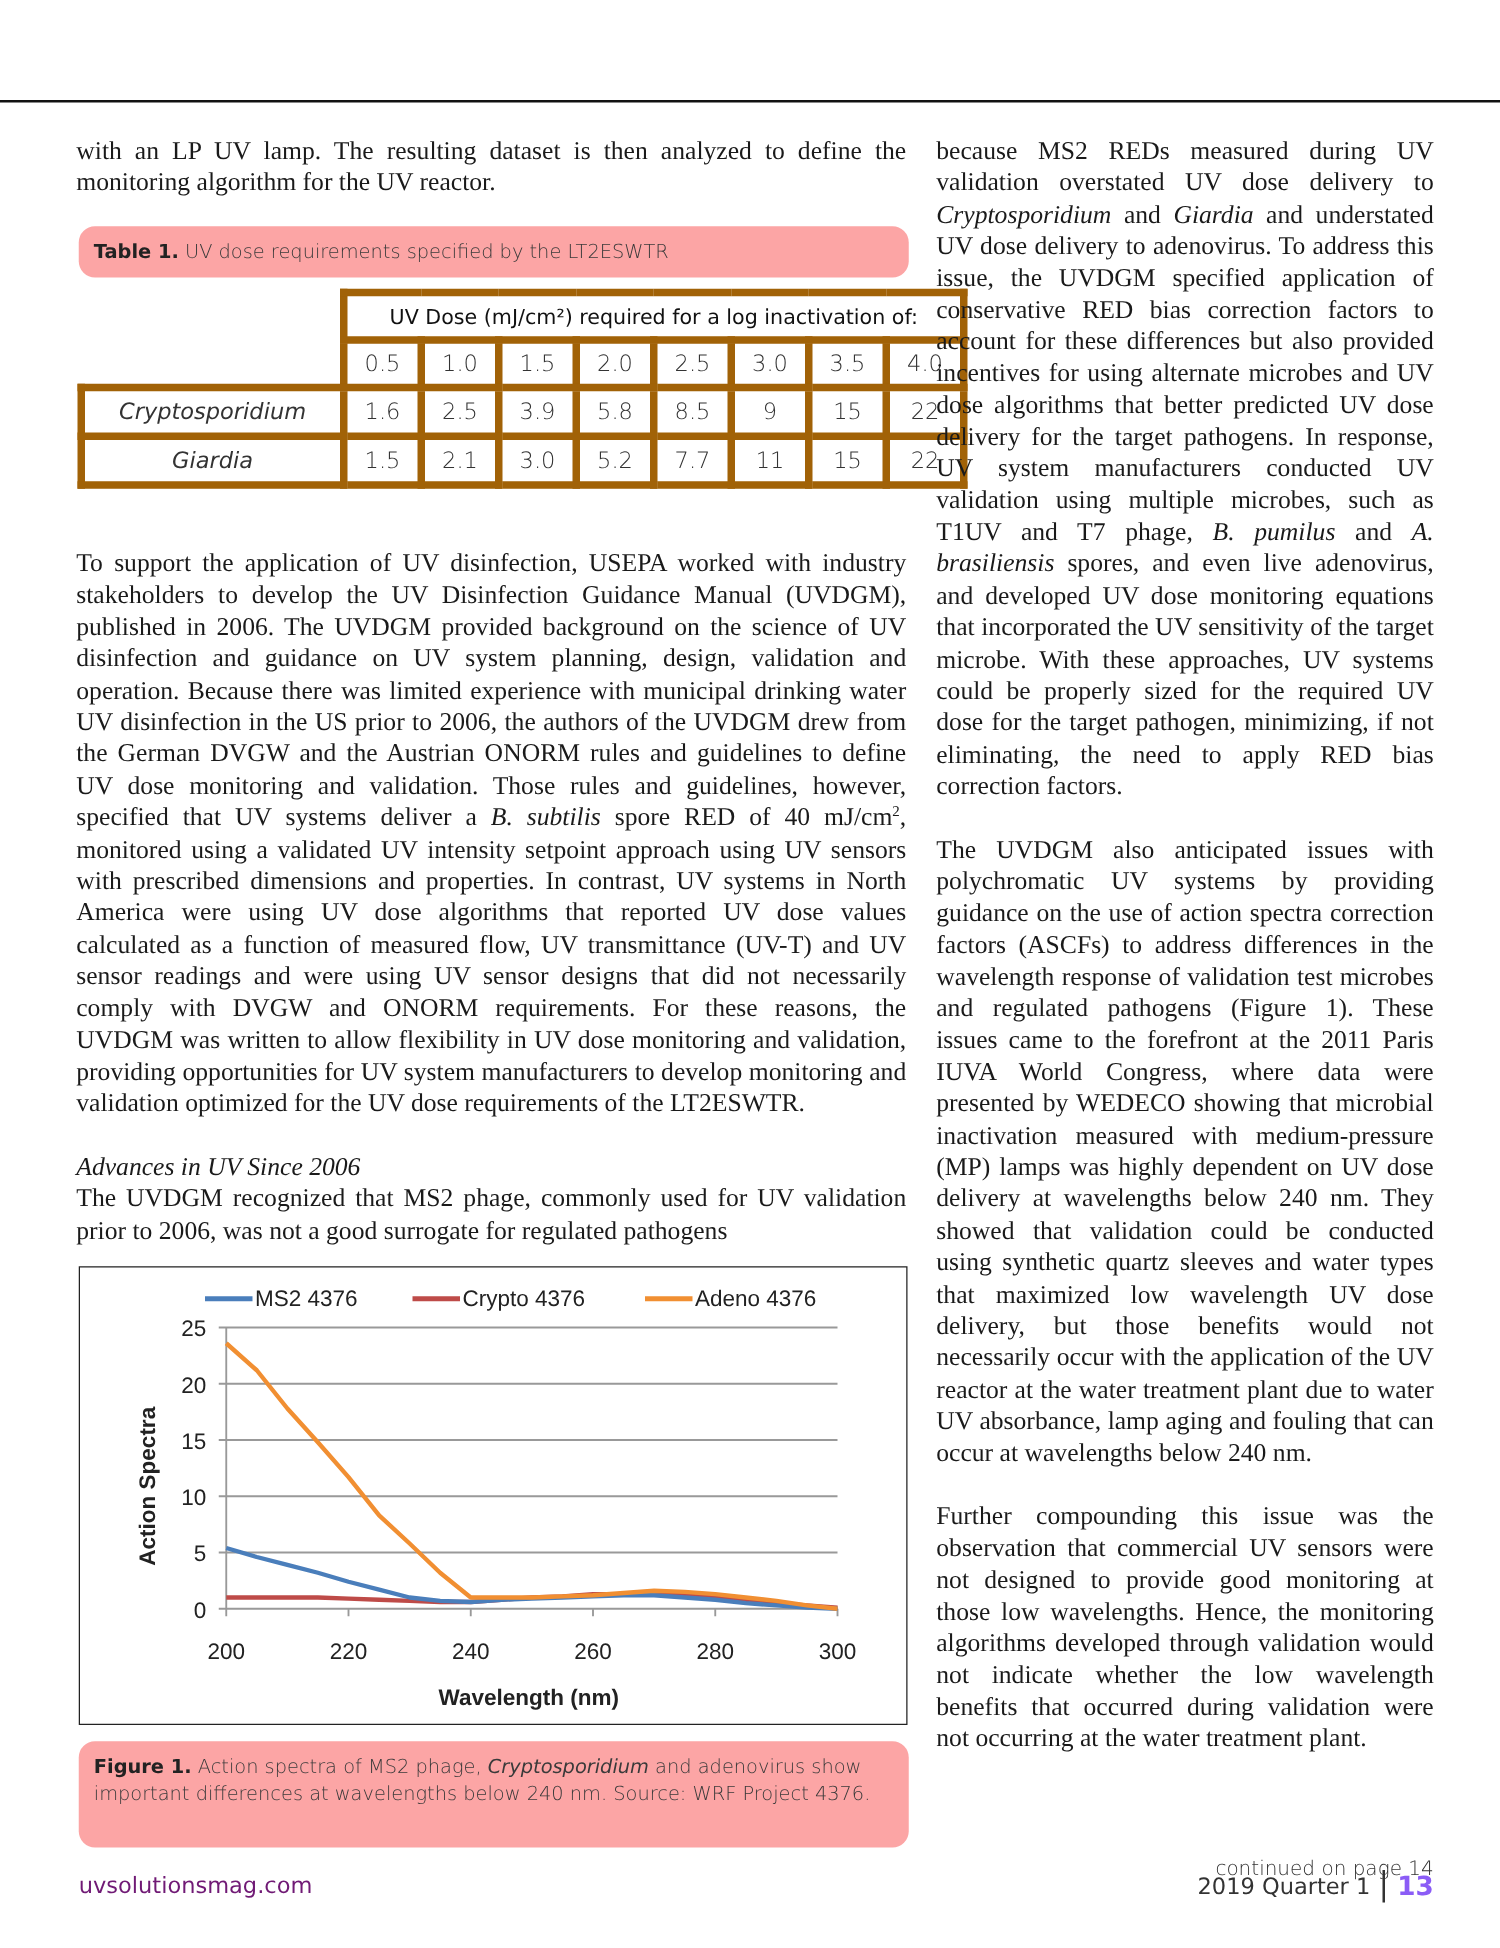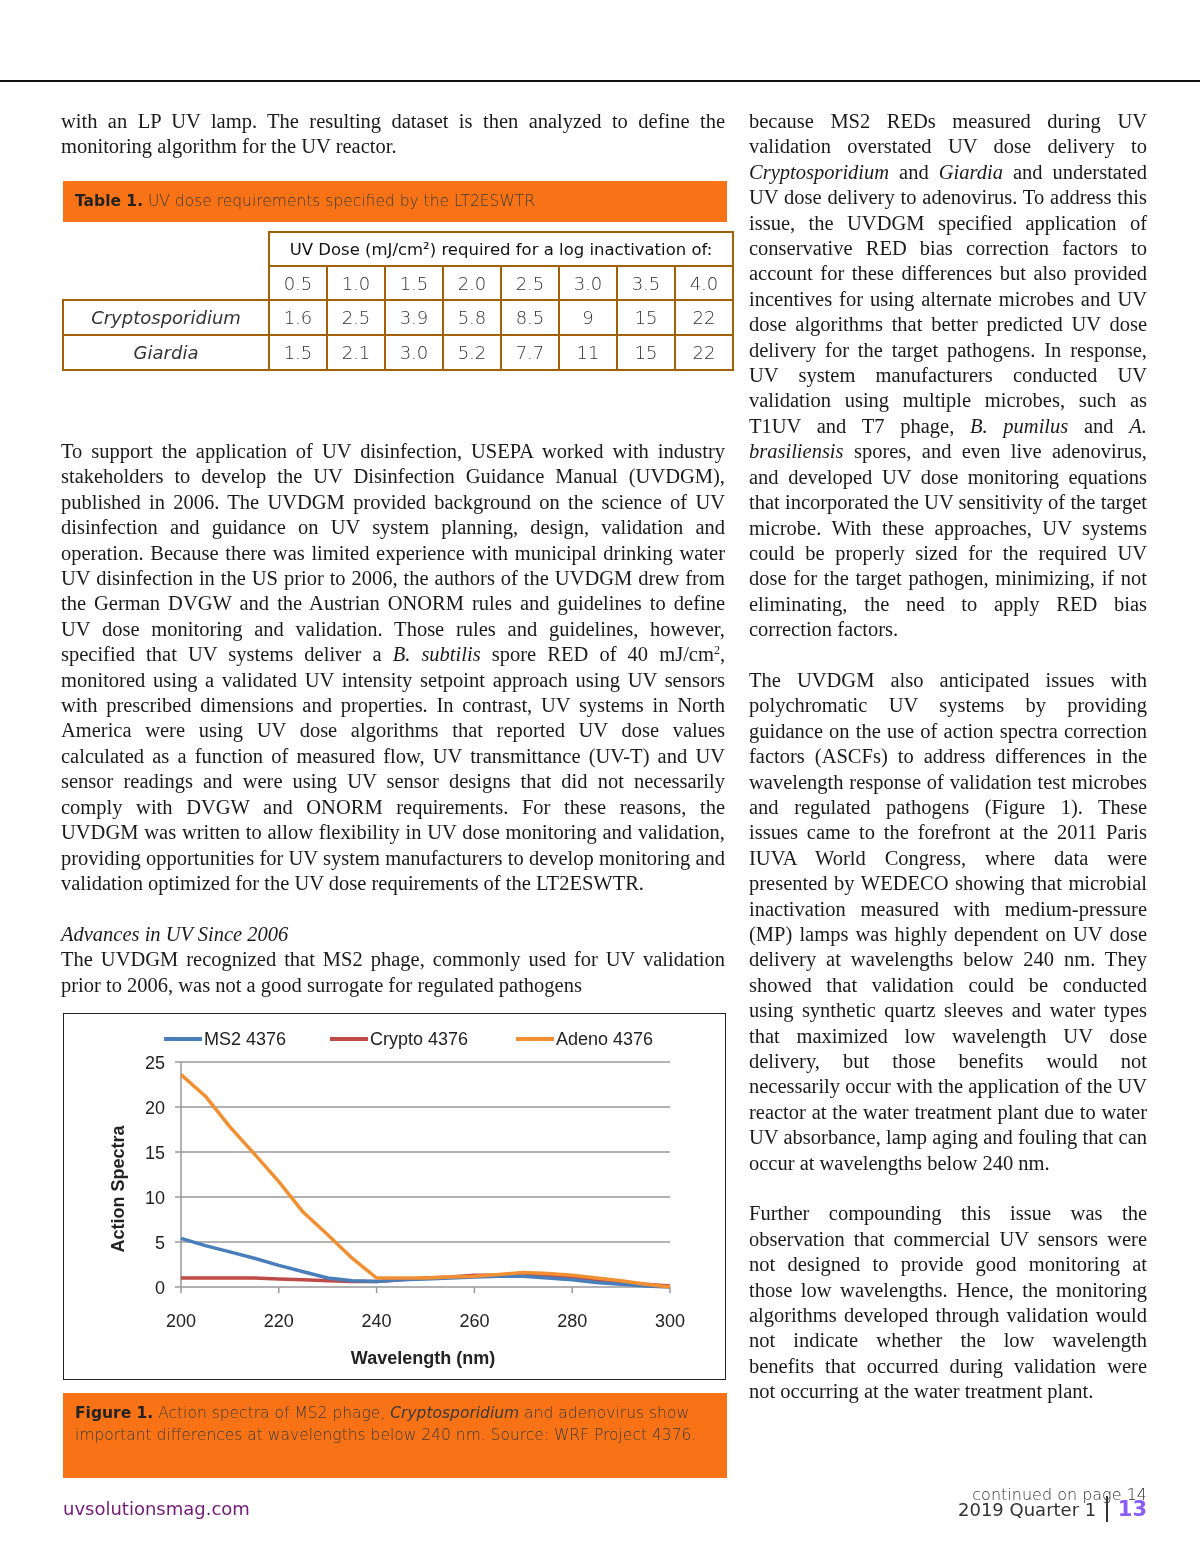--- a/index.html
+++ b/index.html
@@ -6,26 +6,26 @@
   body { width:1200px; height:1558px; position:relative; overflow:hidden; color:#1a1a1a; }
   .top-rule { position:absolute; left:0; top:80px; width:1200px; height:2px; background:#111; }
   .serif { font-family:"Liberation Serif", "DejaVu Serif", serif; font-size:20.5px; line-height:25.4px; text-align:justify; }
   .col-left { position:absolute; left:61px; top:109px; width:664px; }
   .col-right { position:absolute; left:749px; top:109px; width:398px; }
   p { margin:0; }
   .gap { height:25.4px; }
   i { font-style:italic; }
   sup { font-size:12px; line-height:0; vertical-align:7px; }
 
-  .caption-box { background:#f97316; font-family:"DejaVu Sans", sans-serif; font-size:15.5px; color:#3a3a3a; font-weight:300; }
+  .caption-box { background:#fca5a5; font-family:"DejaVu Sans", sans-serif; font-size:15.5px; color:#3a3a3a; font-weight:300;border-radius:13px; }
   .caption-box b { color:#222; font-weight:bold; }
   .table-caption { position:absolute; left:63px; top:181px; width:664px; height:41px; box-sizing:border-box; padding:9px 12px; font-size:15.5px; line-height:22px; }
 
   table.dose { position:absolute; left:62px; top:231px; border-collapse:collapse; font-family:"DejaVu Sans", sans-serif; font-size:18px; color:#333; font-weight:300; }
-  table.dose td { border:2px solid #a16207; text-align:center; padding:0; }
+  table.dose td { border:6px solid #a16207; text-align:center; padding:0; }
   table.dose td.blank { border:none; }
   table.dose td.hdr { height:32px; font-weight:normal; color:#111; font-size:16.5px; }
   table.dose td.name { width:204px; }
   table.dose td.val { width:56px; }
   table.dose tr.r1 td { height:32px; }
   table.dose tr.rd td { height:33px; }
 
   .chart-box { position:absolute; left:63px; top:1013px; width:663px; height:367px; border:1.5px solid #222; box-sizing:border-box; background:#fff; }
   .fig-caption { position:absolute; left:63px; top:1393px; width:664px; height:85px; box-sizing:border-box; padding:10px 12px; line-height:21.5px; }
 

